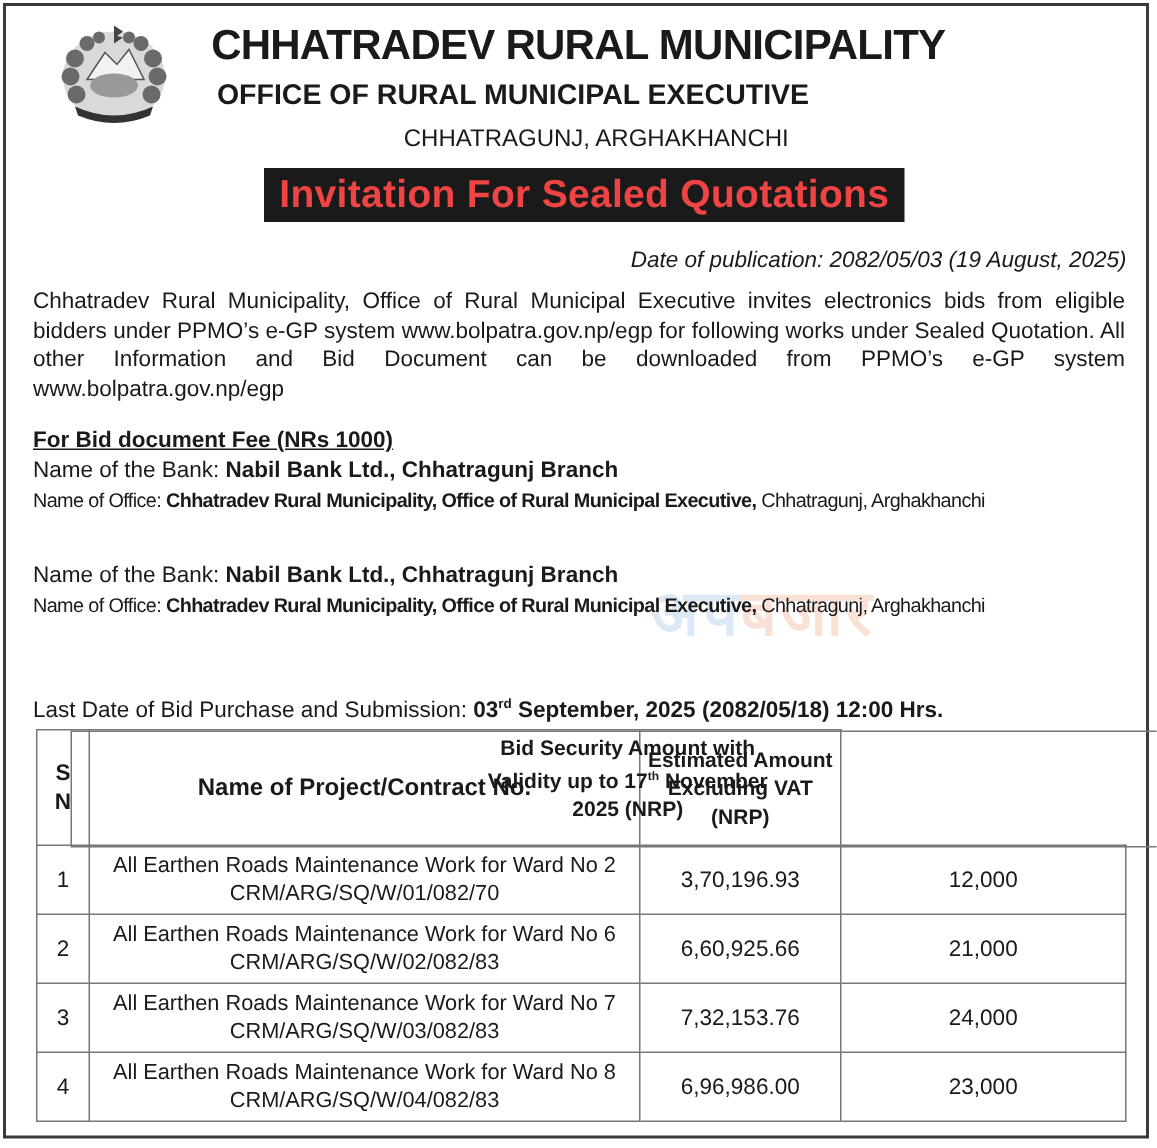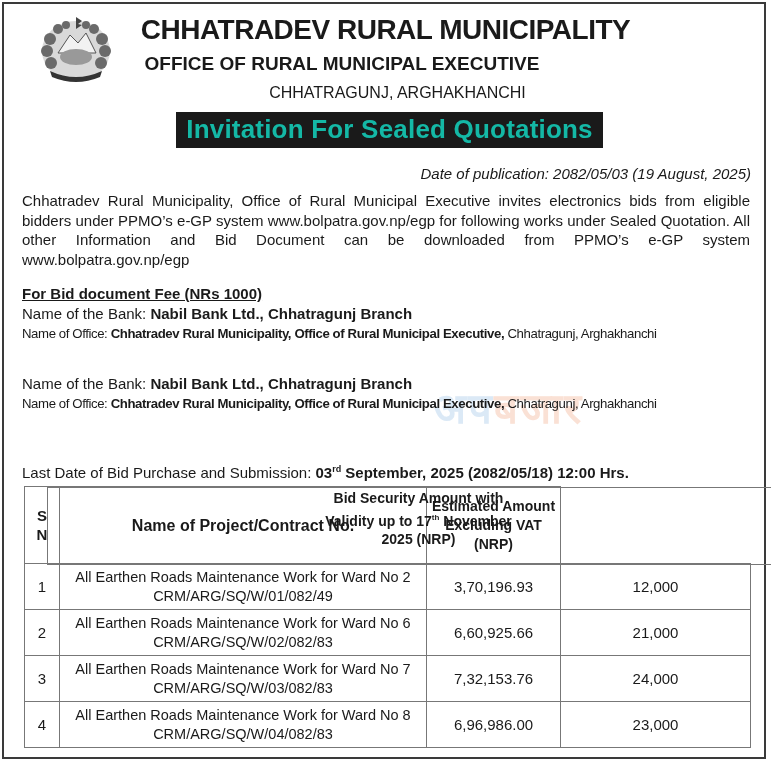--- a/index.html
+++ b/index.html
@@ -3,21 +3,21 @@
 <meta charset="utf-8">
 <style>
   html, body { margin:0; padding:0; background:#ffffff; }
   body { width:771px; height:765px; position:relative; overflow:hidden; font-family:"Liberation Sans", sans-serif; color:#1a1a1a; }
   .frame { position:absolute; left:2px; top:2px; width:764px; height:757px; border:2px solid #3a3a3a; box-sizing:border-box; }
   .logo { position:absolute; left:36px; top:13px; width:80px; height:72px; }
   .title1 { position:absolute; left:0; width:771px; top:14px; text-align:center; font-weight:bold; font-size:28px; letter-spacing:-0.5px; box-sizing:border-box; }
   .title2 { position:absolute; left:0; width:660px; top:53px; text-align:center; font-weight:bold; font-size:19px; padding-left:24px; box-sizing:border-box; }
   .title3 { position:absolute; left:0; width:771px; top:84px; text-align:center; font-size:16px; padding-left:24px; box-sizing:border-box; }
   .banner-wrap { position:absolute; left:0; width:771px; top:112px; text-align:center; }
-  .banner { display:inline-block; background:#1a1a1a; color:#14b8a6; font-weight:bold; font-size:26px; padding:2px 10px 3px 10px; letter-spacing:0.2px; margin-left:8px; }
+  .banner { display:inline-block; background:#1a1a1a; color:#ef4444; font-weight:bold; font-size:26px; padding:2px 10px 3px 10px; letter-spacing:0.2px; margin-left:8px; }
   .pubdate { position:absolute; right:20px; top:165px; font-style:italic; font-size:15px; }
   .intro { position:absolute; left:22px; width:728px; top:191px; font-size:15px; line-height:19.5px; text-align:justify; }
   .sec { position:absolute; left:22px; width:740px; font-size:15px; line-height:20px; }
   .sec .h { font-weight:bold; text-decoration:underline; }
   .sec .small { font-size:13.2px; letter-spacing:-0.4px; white-space:nowrap; }
   .sec b { font-weight:bold; }
   .sec1 { top:284px; }
   .sec2 { top:374px; }
   .lastdate { position:absolute; left:22px; top:464px; font-size:15px; }
   .lastdate b sup { font-size:9px; }
@@ -91,21 +91,21 @@
     <tr>
       <th class="sn"><span>S</span><br><span>N</span></th>
       <th class="name">Name of Project/Contract No.</th>
       <th class="est"><span>Estimated Amount</span><br><span>Excluding VAT</span><br><span>(NRP)</span></th>
       <th class="sec"><span>Bid Security Amount with</span><br><span>Validity up to 17</span><sup>th</sup><span> November</span><br><span>2025 (NRP)</span></th>
     </tr>
   </thead>
   <tbody>
     <tr>
       <td>1</td>
-      <td class="proj"><span>All Earthen Roads Maintenance Work for Ward No 2</span><br><span>CRM/ARG/SQ/W/01/082/49</span></td>
+      <td class="proj"><span>All Earthen Roads Maintenance Work for Ward No 2</span><br><span>CRM/ARG/SQ/W/01/082/70</span></td>
       <td>3,70,196.93</td>
       <td>12,000</td>
     </tr>
     <tr>
       <td>2</td>
       <td class="proj"><span>All Earthen Roads Maintenance Work for Ward No 6</span><br><span>CRM/ARG/SQ/W/02/082/83</span></td>
       <td>6,60,925.66</td>
       <td>21,000</td>
     </tr>
     <tr>

